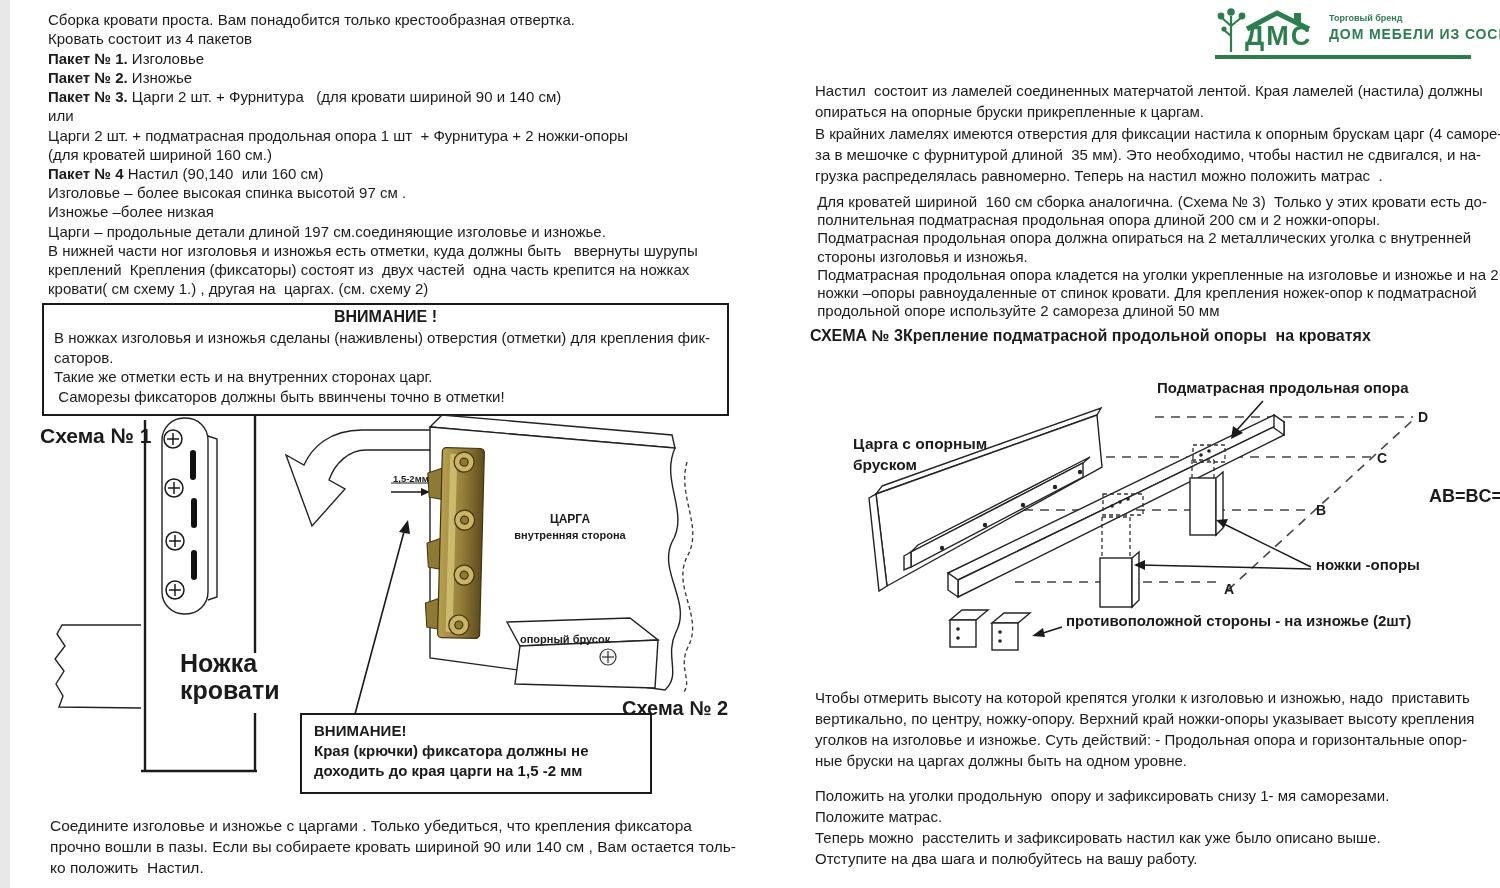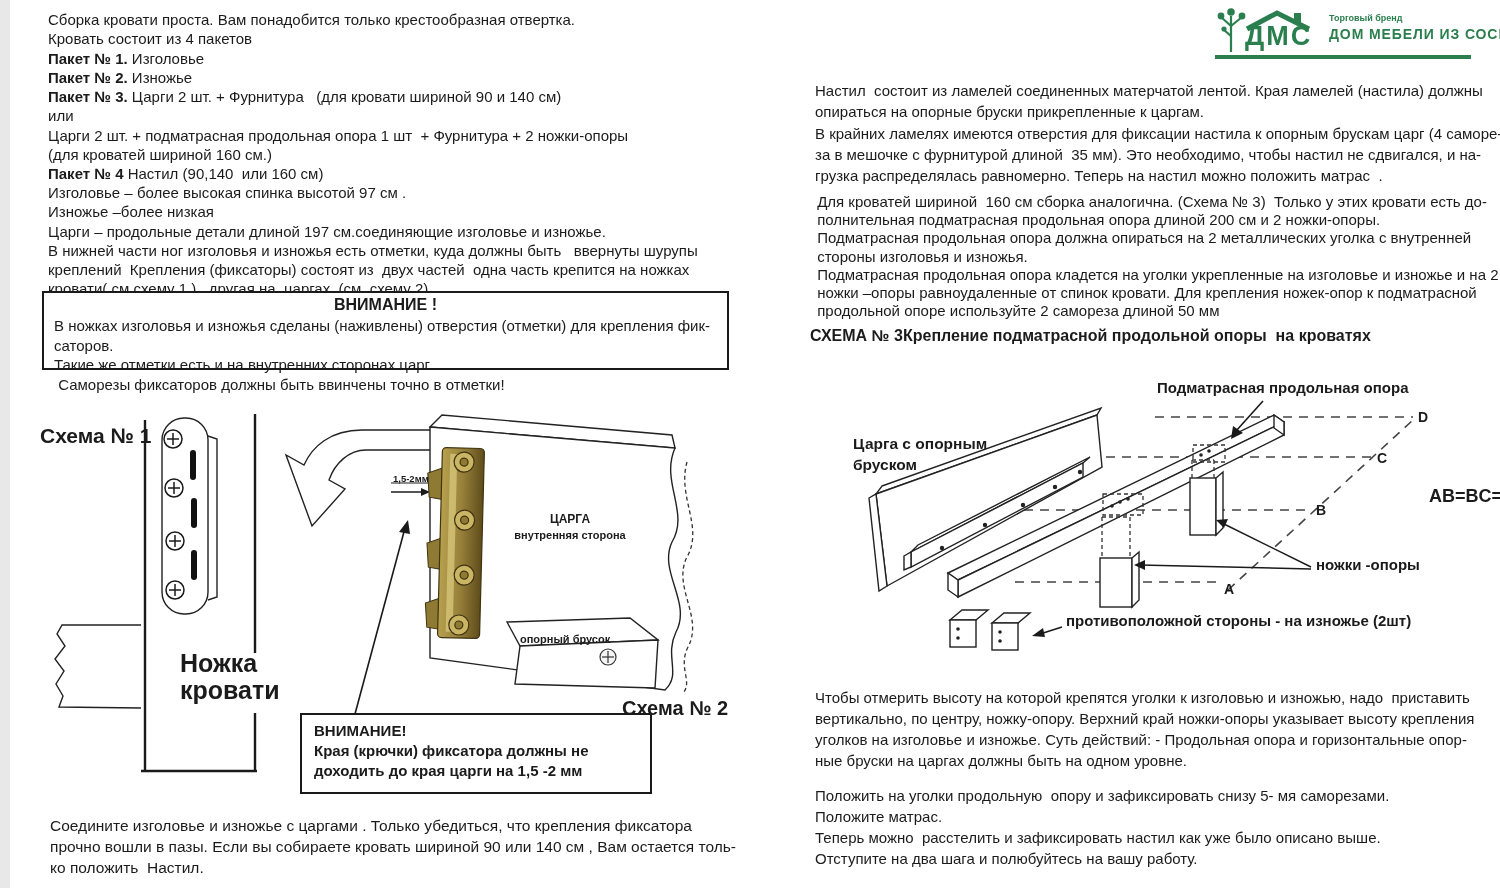--- a/index.html
+++ b/index.html
@@ -31,21 +31,21 @@
   .logo-bar { position:absolute; left:0; top:51px; width:256px; height:4px; background:var(--brand-green); }
 </style>
 </head>
 <body>
 
 <div class="page">
 
   <div class="tb" style="left:38px; top:10px;"><div>Сборка кровати проста. Вам понадобится только крестообразная отвертка.</div><div>Кровать состоит из 4 пакетов</div><div><b>Пакет № 1.</b> Изголовье</div><div><b>Пакет № 2.</b> Изножье</div><div><b>Пакет № 3.</b> Царги 2 шт. + Фурнитура   (для кровати шириной 90 и 140 см)</div><div>или</div><div>Царги 2 шт. + подматрасная продольная опора 1 шт  + Фурнитура + 2 ножки-опоры</div><div>(для кроватей шириной 160 см.)</div><div><b>Пакет № 4</b> Настил (90,140  или 160 см)</div></div>
   <div class="tb" style="left:38px; top:183px;"><div>Изголовье – более высокая спинка высотой 97 см .</div><div>Изножье –более низкая</div><div>Царги – продольные детали длиной 197 см.соединяющие изголовье и изножье.</div><div>В нижней части ног изголовья и изножья есть отметки, куда должны быть   ввернуты шурупы</div><div>креплений  Крепления (фиксаторы) состоят из  двух частей  одна часть крепится на ножках</div><div>кровати( см схему 1.) , другая на  царгах. (см. схему 2)</div></div>
 
-  <div class="warnbox" style="left:32px; top:291px; width:687px; height:79px;">
+  <div class="warnbox" style="left:32px; top:303px; width:687px; height:113px;">
     <div class="warn-title">ВНИМАНИЕ !</div>
     <div class="warn-lines"><div>В ножках изголовья и изножья сделаны (наживлены) отверстия (отметки) для крепления фик-</div><div>саторов.</div><div>Такие же отметки есть и на внутренних сторонах царг.</div><div> Саморезы фиксаторов должны быть ввинчены точно в отметки!</div></div>
   </div>
 
   <div class="dlabel" style="left:30px; top:424px; font-size:21px;">Схема № 1</div>
 
   <svg style="left:20px; top:402px;" width="720" height="398" viewBox="0 0 720 398">
     <defs>
       <linearGradient id="brass" x1="0" y1="0" x2="1" y2="0">
         <stop offset="0" stop-color="#b7a14e"></stop>
@@ -279,15 +279,15 @@
     </g>
   </svg>
 
   <div class="dlabel" style="left:1147px; top:379px; font-size:15px;">Подматрасная продольная опора</div>
   <div class="dlabel" style="left:843px; top:433px; font-size:15.5px; line-height:21px;"><div>Царга с опорным</div><div>бруском</div></div>
   <div class="dlabel" style="left:1419px; top:486px; font-size:18px;">AB=BC=CD</div>
   <div class="dlabel" style="left:1306px; top:556px; font-size:15px;">ножки -опоры</div>
   <div class="dlabel" style="left:1056px; top:611px; font-size:15px; line-height:19px;"><div>противоположной стороны - на изножье (2шт)</div></div>
 
   <div class="tb tb21" style="left:805px; top:687px;"><div>Чтобы отмерить высоту на которой крепятся уголки к изголовью и изножью, надо  приставить</div><div>вертикально, по центру, ножку-опору. Верхний край ножки-опоры указывает высоту крепления</div><div>уголков на изголовье и изножье. Суть действий: - Продольная опора и горизонтальные опор-</div><div>ные бруски на царгах должны быть на одном уровне.</div></div>
-  <div class="tb tb21" style="left:805px; top:785px;"><div>Положить на уголки продольную  опору и зафиксировать снизу 5- мя саморезами.</div><div>Положите матрас.</div><div>Теперь можно  расстелить и зафиксировать настил как уже было описано выше.</div><div>Отступите на два шага и полюбуйтесь на вашу работу.</div></div>
+  <div class="tb tb21" style="left:805px; top:785px;"><div>Положить на уголки продольную  опору и зафиксировать снизу 1- мя саморезами.</div><div>Положите матрас.</div><div>Теперь можно  расстелить и зафиксировать настил как уже было описано выше.</div><div>Отступите на два шага и полюбуйтесь на вашу работу.</div></div>
 
 </div>
 
 </body></html>

